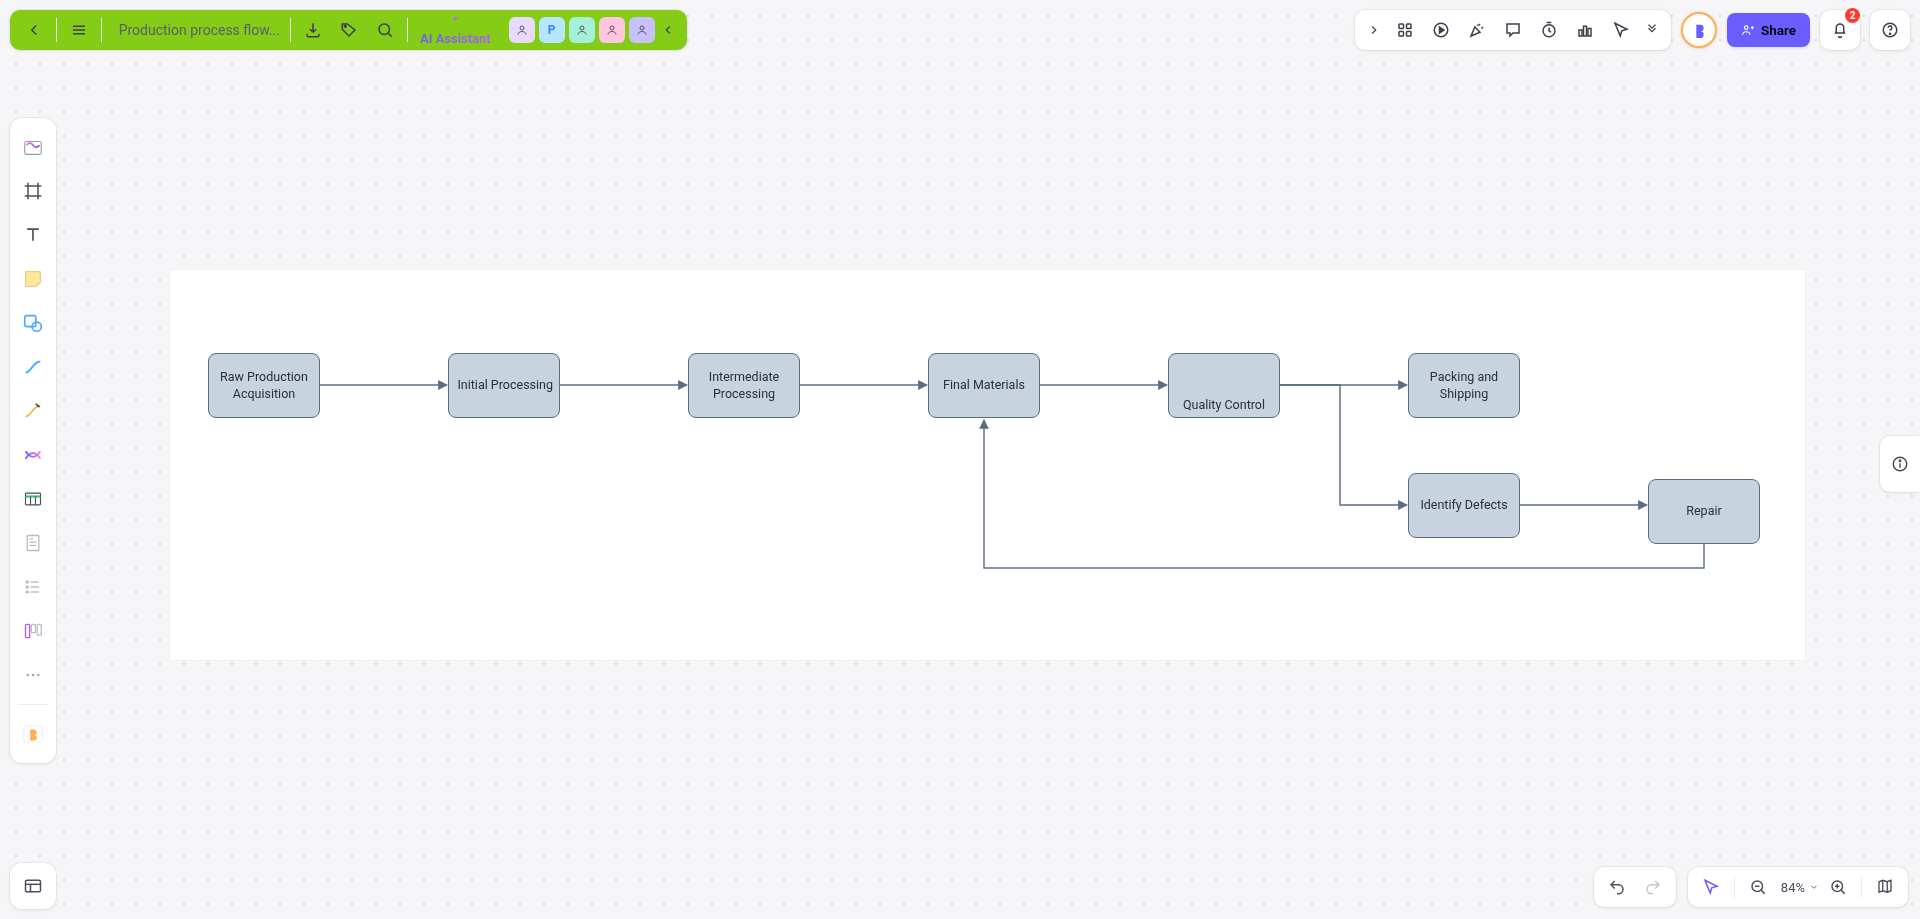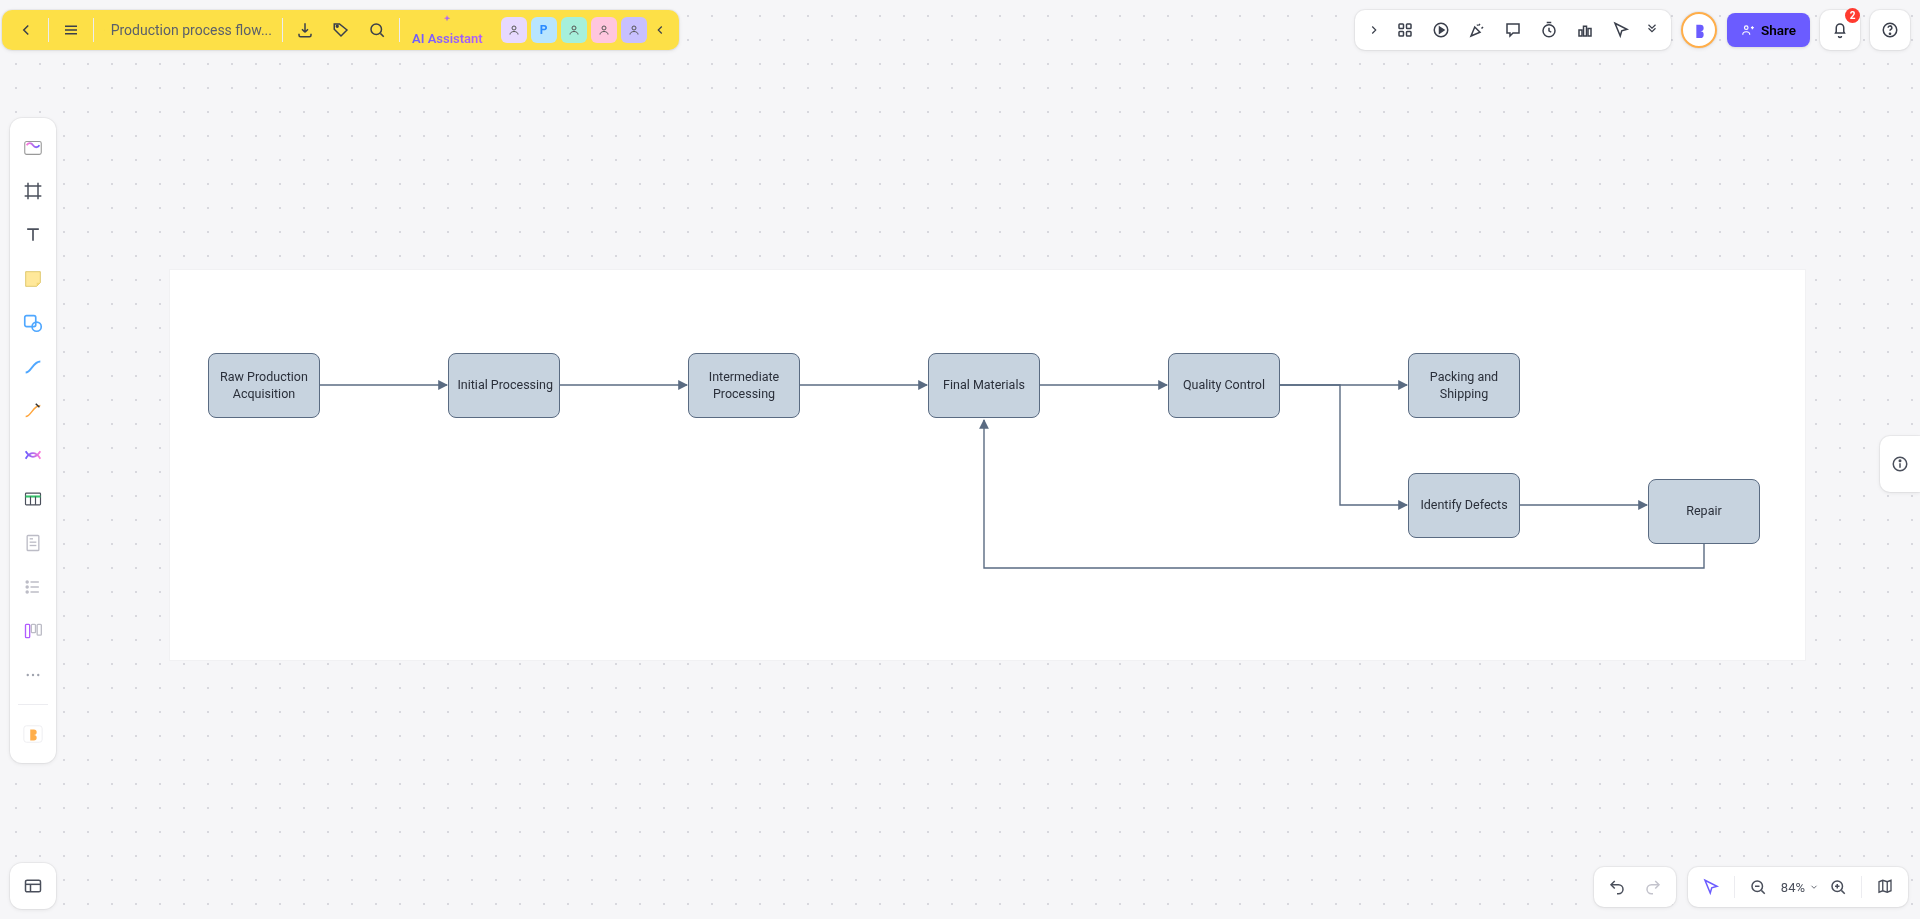--- a/index.html
+++ b/index.html
@@ -14,23 +14,23 @@
   .canvas-bg {
     position: absolute; inset: 0;
     background-color: #f6f6f8;
     background-image: radial-gradient(#d8d8de 1px, transparent 1px);
     background-size: 24px 24px;
     background-position: 4px 4px;
   }
 
   
   .topbar-left {
-    position: absolute; top: 10px; left: 2px;
+    position: absolute; top: 10px; left: 10px;
     height: 40px; display: flex; align-items: center;
-    background: #fde047; border-radius: 10px;
+    background: #84cc16; border-radius: 10px;
     box-shadow: 0 1px 4px rgba(0,0,0,0.08), 0 0 0 1px rgba(0,0,0,0.04);
     padding: 0 6px;
   }
   .topbar-right {
     position: absolute; top: 10px; right: 10px;
     height: 40px; display: flex; align-items: center; gap: 10px;
   }
   .pill {
     height: 40px; display: flex; align-items: center;
     background: #fff; border-radius: 10px;
@@ -512,21 +512,21 @@
     </div>
   <div class="node" style="left:278px; top:83px;justify-content:flex-end;">
       <span>Initial Processing</span>
     </div>
   <div class="node" style="left:518px; top:83px;">
       <span>Intermediate Processing</span>
     </div>
   <div class="node" style="left:758px; top:83px;">
       <span>Final Materials</span>
     </div>
-  <div class="node" style="left:998px; top:83px;">
+  <div class="node" style="left:998px; top:83px;align-items:flex-end;">
       <span>Quality Control</span>
     </div>
   <div class="node" style="left:1238px; top:83px;">
       <span>Packing and Shipping</span>
     </div>
   <div class="node" style="left:1238px; top:203px;">
       <span>Identify Defects</span>
     </div>
   <div class="node" style="left:1478px; top:209px;">
       <span>Repair</span>

